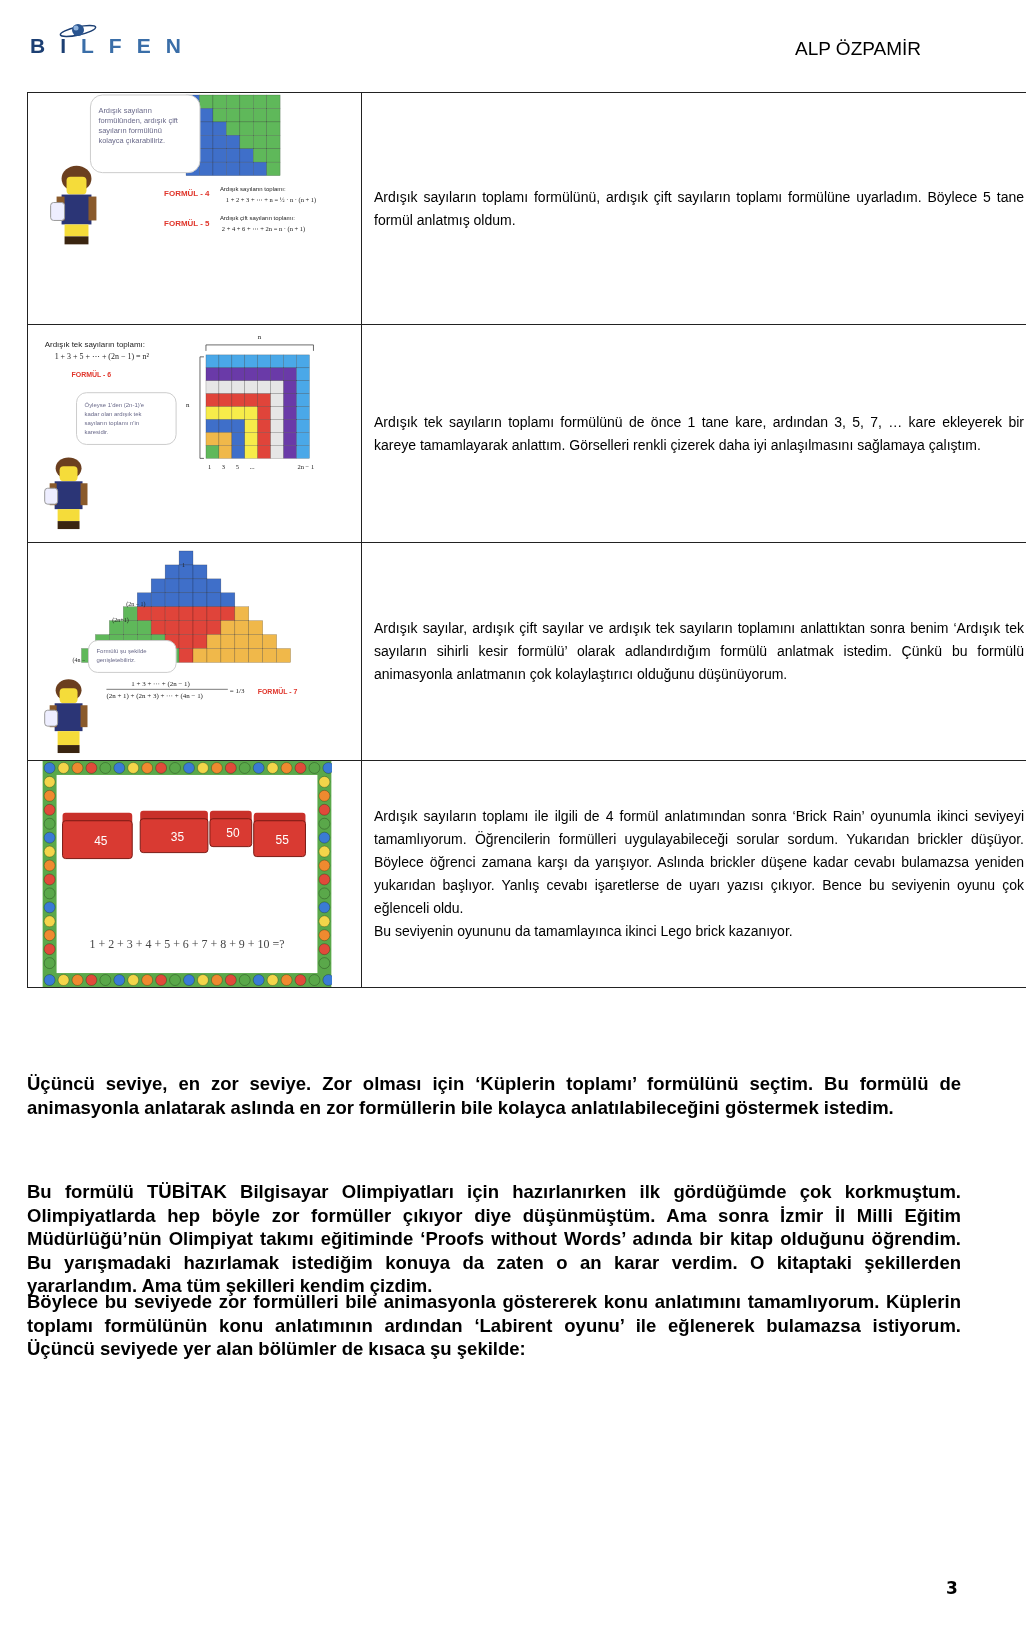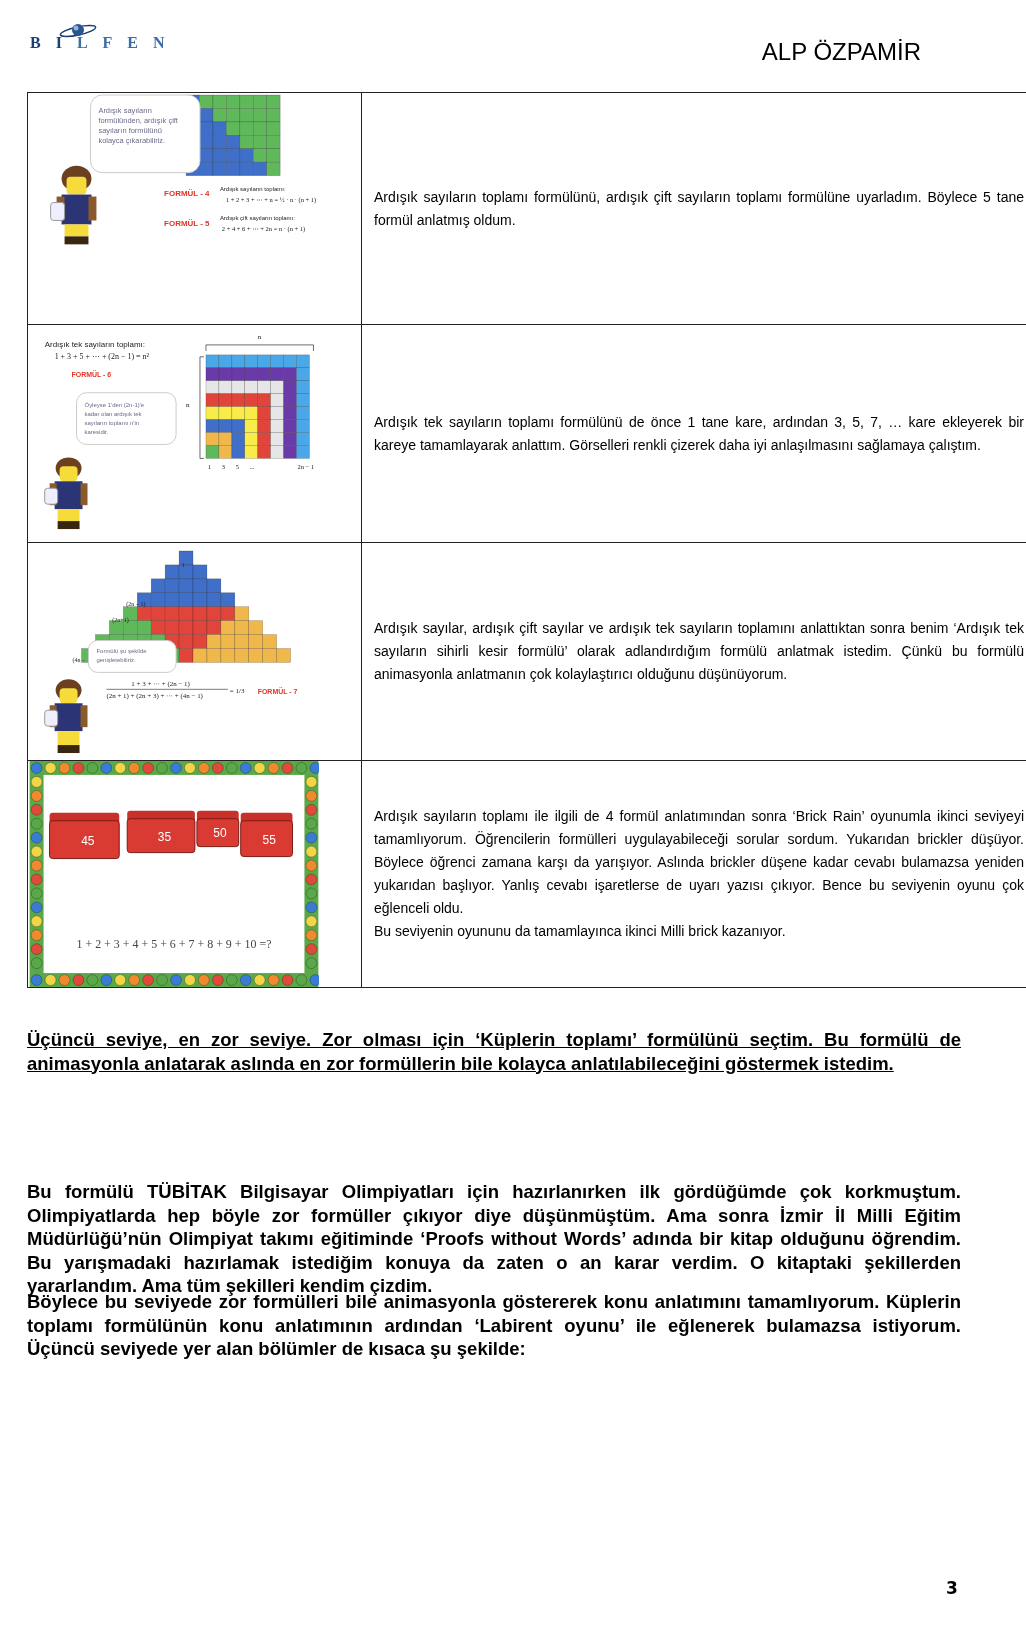--- a/index.html
+++ b/index.html
@@ -1,39 +1,39 @@
 <!DOCTYPE html>
 <html><head>
 <meta charset="utf-8">
 <style>
   * { box-sizing: border-box; margin: 0; padding: 0; }
   html, body { width: 1026px; height: 1636px; background: #ffffff; }
   body { position: relative; font-family: "Liberation Sans", sans-serif; color: #000; overflow: hidden; }
 
   .logo { position: absolute; left: 30px; top: 22px; width: 185px; height: 38px; }
-  .logo-text { position: absolute; left: 0; top: 12px; font-family: Liberation Serif, serif; font-weight: bold; font-size: 16px; letter-spacing: 15px; color: #1c3f73; }
+  .logo-text { position: absolute; left: 0; top: 12px; font-family: Liberation Sans, sans-serif; font-weight: bold; font-size: 21px; letter-spacing: 15px; color: #1c3f73; }
   .logo-text .light { color: #3a6ea8; }
   .logo-planet { position: absolute; left: 28px; top: 0; width: 40px; height: 16px; }
 
-  .author { position: absolute; right: 105px; top: 38px; font-size: 24px; color: #000; }
+  .author { position: absolute; right: 105px; top: 38px; font-size: 19px; color: #000; }
 
   table.doc-table { position: absolute; left: 27px; top: 92px; width: 1010px; border-collapse: collapse; padding-left: 36px; }
   table.doc-table td { border: 1.5px solid #222; vertical-align: middle; }
   td.img-cell { width: 334px; padding: 0; position: relative; overflow: hidden; }
   td.txt-cell { padding: 4px 12px 4px 12px; font-size: 14px; line-height: 23px; text-align: justify; }
   tr.r1 td { height: 232px; }
   tr.r2 td { height: 218px; }
   tr.r3 td { height: 218px; margin-top: 12px; }
   tr.r4 td { height: 227px; }
 
   .slide { position: absolute; left: 8px; top: 0; width: 318px; height: 100%; background: #fff; }
   .slide svg { width: 100%; height: 100%; display: block; }
 
   .para { position: absolute; left: 27px; width: 934px; font-size: 18.5px; line-height: 23.5px; font-weight: bold; text-align: justify; }
-  .p1 { top: 1028px; text-decoration: underline; }
+  .p1 { top: 1072px; }
   .p2 { top: 1180px; }
   .p3 { top: 1290px; }
 
   .page-number { position: absolute; left: 946px; top: 1578px; font-family: "DejaVu Sans", sans-serif; font-weight: bold; font-size: 17px; }
 </style>
 </head>
 <body>
 
 <div class="logo">
   <svg class="logo-planet" viewBox="0 0 40 16">
@@ -319,21 +319,21 @@
             <rect x="21" y="203" width="22" height="8" fill="#3a2510"></rect>
           </g>
         </svg>
       </div>
     </td>
     <td class="txt-cell">Ardışık sayılar, ardışık çift sayılar ve ardışık tek sayıların toplamını anlattıktan sonra benim ‘Ardışık tek sayıların sihirli kesir formülü’ olarak adlandırdığım formülü anlatmak istedim. Çünkü bu formülü animasyonla anlatmanın çok kolaylaştırıcı olduğunu düşünüyorum.</td>
   </tr>
 
   <tr class="r4">
     <td class="img-cell">
-      <div class="slide" style="left:1px;width:290px;">
+      <div class="slide" style="left:14px;width:290px;">
         <svg viewBox="0 0 290 227" font-family="Liberation Sans, sans-serif">
           <g id="studs">
                 <rect x="0" y="0" width="290" height="227" fill="#5aa84a"></rect>
                 <circle cx="7" cy="7" r="5.5" fill="#3a7bd5" stroke="rgba(0,0,0,0.25)"></circle>
                 <circle cx="7" cy="220" r="5.5" fill="#3a7bd5" stroke="rgba(0,0,0,0.25)"></circle>
                 <circle cx="21" cy="7" r="5.5" fill="#f3d54a" stroke="rgba(0,0,0,0.25)"></circle>
                 <circle cx="21" cy="220" r="5.5" fill="#f3d54a" stroke="rgba(0,0,0,0.25)"></circle>
                 <circle cx="35" cy="7" r="5.5" fill="#ef8a2f" stroke="rgba(0,0,0,0.25)"></circle>
                 <circle cx="35" cy="220" r="5.5" fill="#ef8a2f" stroke="rgba(0,0,0,0.25)"></circle>
                 <circle cx="49" cy="7" r="5.5" fill="#e04a3a" stroke="rgba(0,0,0,0.25)"></circle>
@@ -423,21 +423,21 @@
                   <rect x="212" y="60" width="52" height="36" fill="#d93a32" stroke="#7a1a14" rx="3"></rect>
                   <text x="240.6" y="83.4" font-size="12" fill="#fff" text-anchor="middle">55</text>
                 </g>
               </g>
           <text x="145" y="188" font-size="12" font-family="Liberation Serif, serif" fill="#444" text-anchor="middle">1 + 2 + 3 + 4 + 5 + 6 + 7 + 8 + 9 + 10 =?</text>
         </svg>
       </div>
     </td>
     <td class="txt-cell">
       <div>Ardışık sayıların toplamı ile ilgili de 4 formül anlatımından sonra ‘Brick Rain’ oyunumla ikinci seviyeyi tamamlıyorum. Öğrencilerin formülleri uygulayabileceği sorular sordum. Yukarıdan brickler düşüyor. Böylece öğrenci zamana karşı da yarışıyor. Aslında brickler düşene kadar cevabı bulamazsa yeniden yukarıdan başlıyor. Yanlış cevabı işaretlerse de uyarı yazısı çıkıyor. Bence bu seviyenin oyunu çok eğlenceli oldu.</div>
-      <div>Bu seviyenin oyununu da tamamlayınca ikinci Milli brick kazanıyor.</div>
+      <div>Bu seviyenin oyununu da tamamlayınca ikinci Lego brick kazanıyor.</div>
     </td>
   </tr>
 </tbody>
   </table>
 
 <div class="para p1">Üçüncü seviye, en zor seviye. Zor olması için ‘Küplerin toplamı’ formülünü seçtim. Bu formülü de animasyonla anlatarak aslında en zor formüllerin bile kolayca anlatılabileceğini göstermek istedim.</div>
 <div class="para p2">Bu formülü TÜBİTAK Bilgisayar Olimpiyatları için hazırlanırken ilk gördüğümde çok korkmuştum. Olimpiyatlarda hep böyle zor formüller çıkıyor diye düşünmüştüm. Ama sonra İzmir İl Milli Eğitim Müdürlüğü’nün Olimpiyat takımı eğitiminde ‘Proofs without Words’ adında bir kitap olduğunu öğrendim. Bu yarışmadaki hazırlamak istediğim konuya da zaten o an karar verdim. O kitaptaki şekillerden yararlandım. Ama tüm şekilleri kendim çizdim.</div>
 <div class="para p3">Böylece bu seviyede zor formülleri bile animasyonla göstererek konu anlatımını tamamlıyorum. Küplerin toplamı formülünün konu anlatımının ardından ‘Labirent oyunu’ ile eğlenerek bulamazsa istiyorum. Üçüncü seviyede yer alan bölümler de kısaca şu şekilde:</div>
 
 <div class="page-number">3</div>

